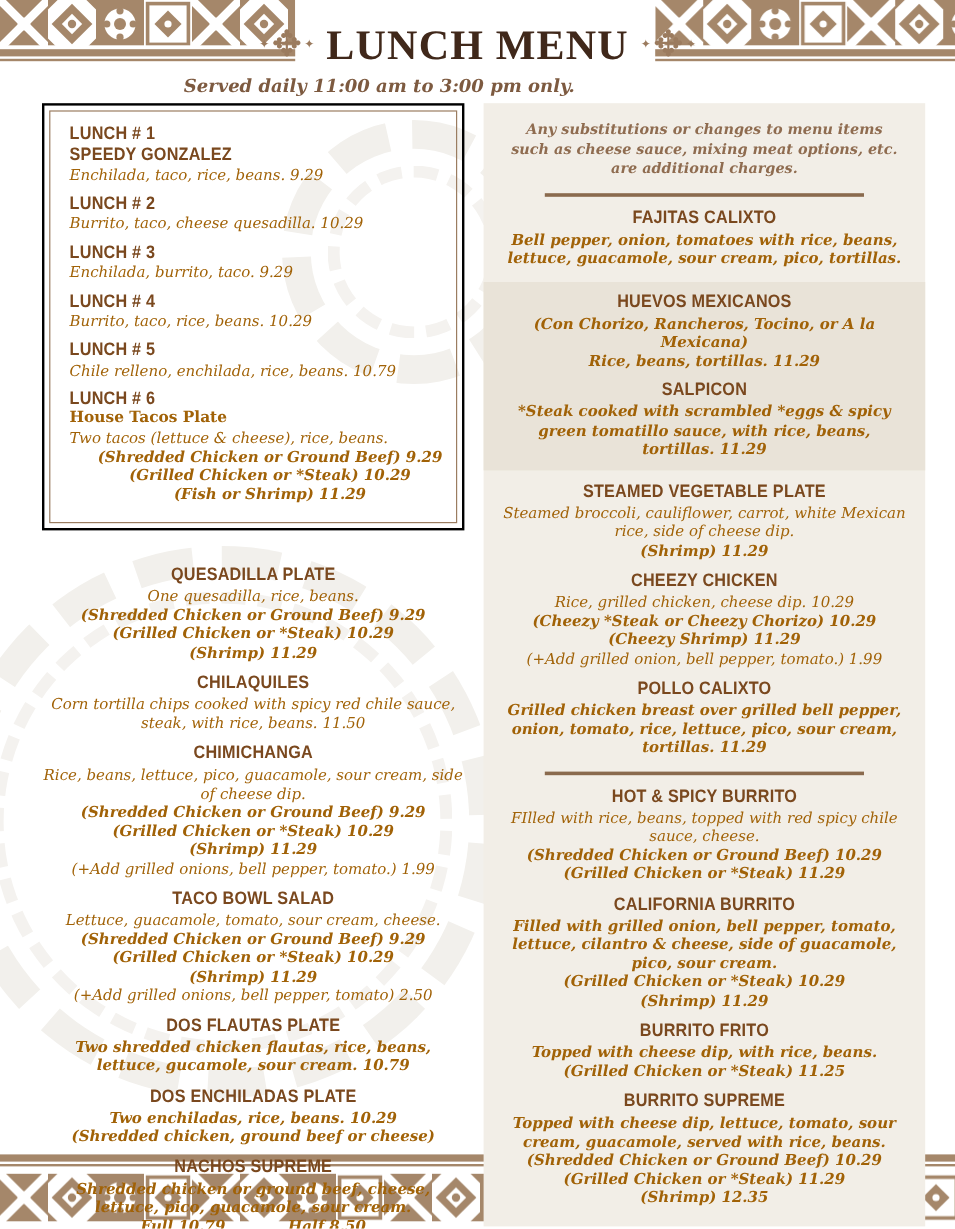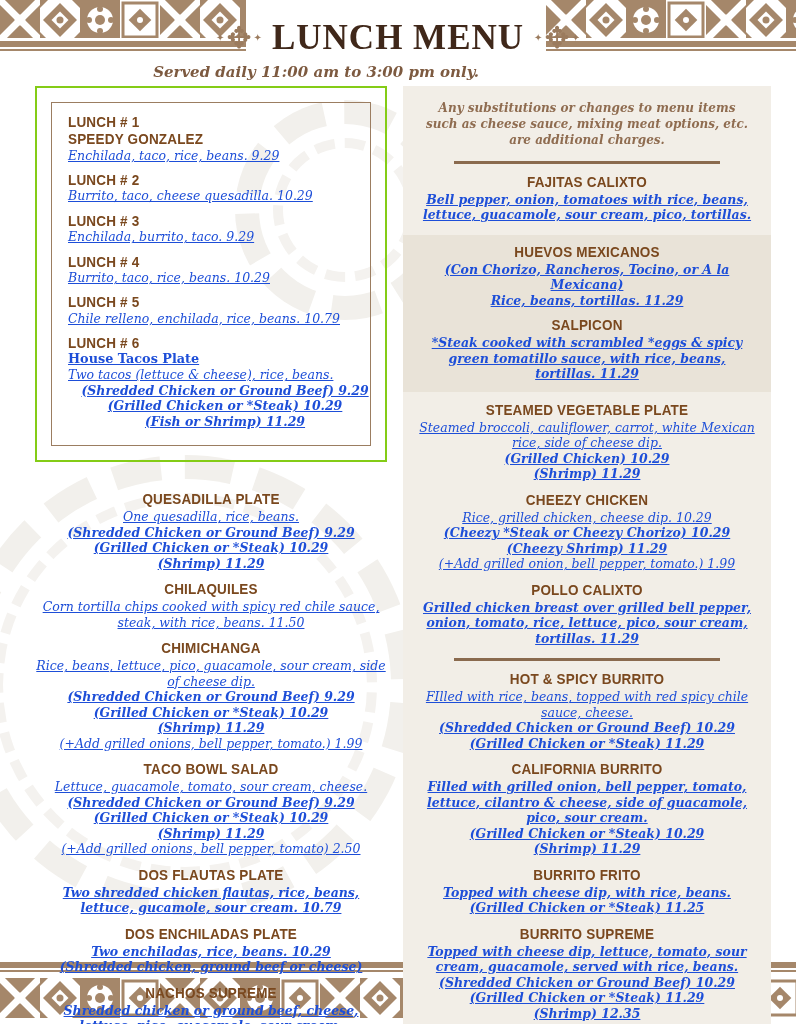--- a/index.html
+++ b/index.html
@@ -40,30 +40,30 @@
   .wm::after { content:""; position:absolute; inset:14px; border-radius:50%; border:10px dashed #f4f2ef; }
   .wm1 { left:235px; top:100px; width:220px; height:220px; }
   .wm2 { left:-45px; top:455px; width:460px; height:460px; }
   
   .left-col { position:absolute; left:35px; top:86px; width:352px; z-index:1; }
   .right-col {
     position:absolute; left:403px; top:86px; width:368px; z-index:1;
     background:#f2eee7; padding:10px 14px 16px 14px;
   }
   
-  .lunch-box { border:2px solid #84cc16; padding:14px; }
+  .lunch-box { border:2px solid #000000; padding:4px; }
   .lunch-box-inner { border:1px solid #9b7d61; padding:10px 0 8px 16px; }
   .box-item { margin-bottom:8px; text-align:left; }
   .box-h {
     font-family:"Liberation Sans", sans-serif; font-weight:bold;
     font-size:15px; color:#7a481e; letter-spacing:0.2px; line-height:1.15;
     transform:scaleX(0.9); transform-origin:left center;
   }
   
-  .ln { font-style:italic; font-size:12.5px; color:#1d4ed8; line-height:1.24;text-decoration:underline; }
+  .ln { font-style:italic; font-size:12.5px; color:#a16207; line-height:1.24; }
   .ln.b  { font-weight:bold;text-align:center; }
   .ln.rb { font-style:normal; font-weight:bold; font-size:12.8px; }
   .ind { padding-left:12px; }
   
   .sec { text-align:center; margin-top:9px; }
   .sec-h {
     font-family:"Liberation Sans", sans-serif; font-weight:bold;
     font-size:15px; color:#7a481e; letter-spacing:0.2px; line-height:1.2;
     transform:scaleX(0.9); transform-origin:center; margin-bottom:1px;
   }
@@ -239,21 +239,20 @@
           <div class="ln b">Rice, beans, tortillas. 11.29</div>
         </div>
         <div class="sec">
           <div class="sec-h">SALPICON</div>
           <div class="ln b">*Steak cooked with scrambled *eggs &amp; spicy green tomatillo sauce, with rice, beans, tortillas. 11.29</div>
         </div>
       </div>
       <div class="sec">
         <div class="sec-h">STEAMED VEGETABLE PLATE</div>
         <div class="ln">Steamed broccoli, cauliflower, carrot, white Mexican rice, side of cheese dip.</div>
-        <div class="ln b">(Grilled Chicken) 10.29</div>
         <div class="ln b">(Shrimp) 11.29</div>
       </div>
       <div class="sec">
         <div class="sec-h">CHEEZY CHICKEN</div>
         <div class="ln">Rice, grilled chicken, cheese dip. 10.29</div>
         <div class="ln b">(Cheezy *Steak or Cheezy Chorizo) 10.29</div>
         <div class="ln b">(Cheezy Shrimp) 11.29</div>
         <div class="ln">(+Add grilled onion, bell pepper, tomato.) 1.99</div>
       </div>
       <div class="sec">

